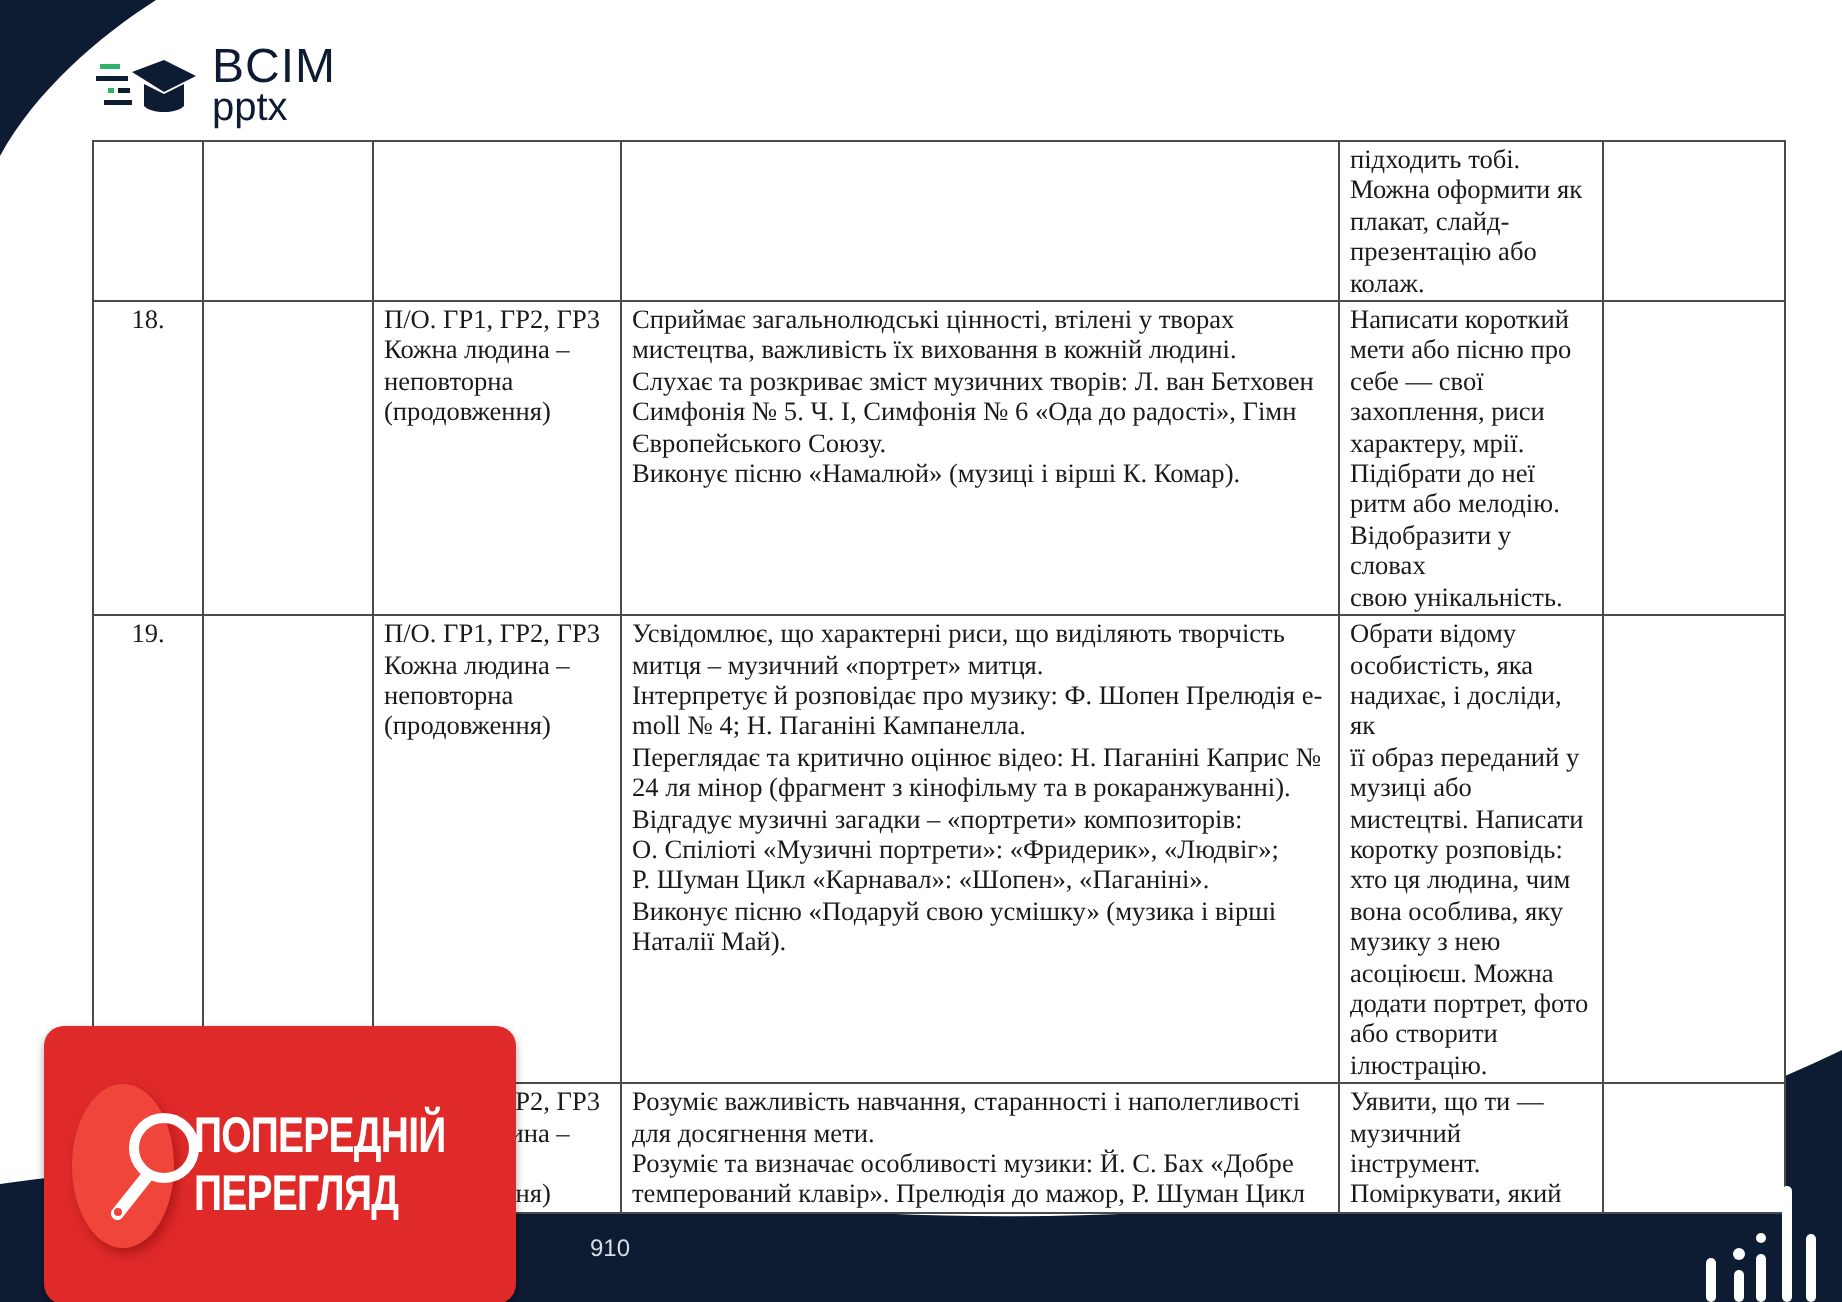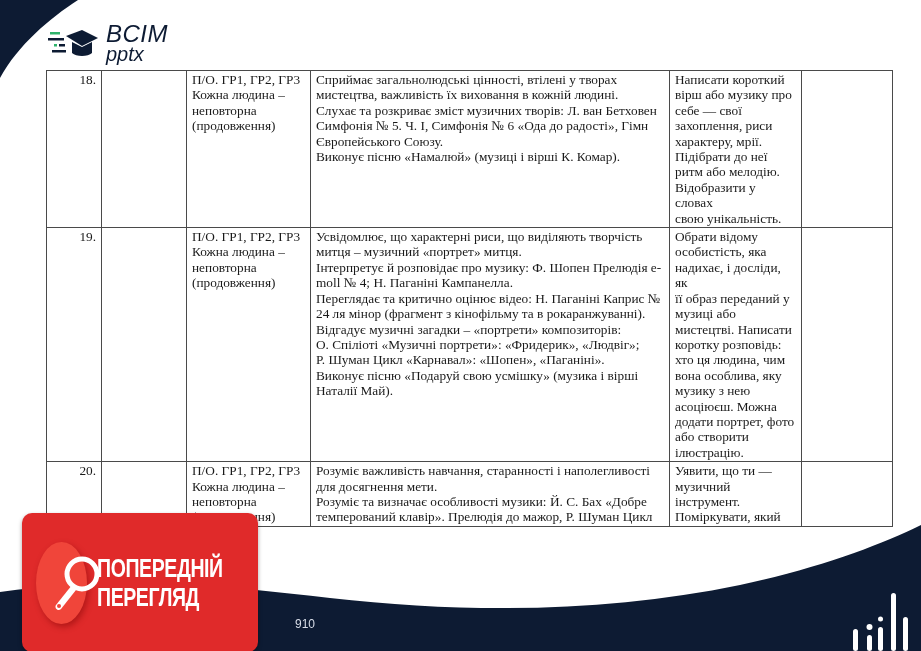--- a/index.html
+++ b/index.html
@@ -5,35 +5,35 @@
   html, body { margin: 0; padding: 0; }
   body {
     width: 921px; height: 651px; position: relative; overflow: hidden;
     background: #ffffff;
     font-family: "Liberation Serif", serif;
     color: #1a1a1a;
   }
   .bg-svg { position: absolute; left: 0; top: 0; width: 921px; height: 651px; z-index: 0; }
   .logo { position: absolute; left: 48px; top: 22px; display: flex; align-items: center; z-index: 3; }
   .logo svg { width: 54px; height: 34px; }
-  .logo-text { margin-left: 4px; line-height: 1; font-family: "Liberation Sans", sans-serif; color: #0d1b33; font-style: italic; }
+  .logo-text { margin-left: 4px; line-height: 1; font-family: "Liberation Sans", sans-serif; color: #0d1b33; }
   .logo-main { font-size: 24px; letter-spacing: 0.5px; }
   .logo-sub { font-size: 20px; margin-top: -2px; }
 
   table.plan {
     position: absolute; left: 46px; top: 70px; z-index: 2;
     border-collapse: collapse; table-layout: fixed;
     width: 846px; background: #fff;
     font-size: 13.3px; line-height: 15.4px;
   }
   table.plan td {
     border: 1px solid #4a4a4a; vertical-align: top; padding: 1px 5px 1px 5px;
     overflow: hidden;
   }
-  td.num { text-align: right; }
+  td.num { text-align: center; }
   td.topic { padding-left: 6px; margin-left: 44px; }
   .line { display: block; }
 
   .preview-badge {
     position: absolute; left: 22px; top: 513px; width: 236px; height: 139px;
     background: #e02a2a; border-radius: 10px; z-index: 5;
     box-shadow: 0 2px 4px rgba(0,0,0,0.35);
     display: flex; align-items: center;
   }
   .preview-circle {
@@ -79,38 +79,52 @@
 <table class="plan">
   <colgroup>
     <col style="width:55px">
       <col style="width:85px">
       <col style="width:124px">
       <col style="width:359px">
       <col style="width:132px">
       <col style="width:91px">
   </colgroup>
   <tbody>
+    <tr style="height:76px">
+      <td class="num"></td>
+      <td></td>
+      <td class="topic"></td>
+      <td></td>
+      <td>
+        <span class="line">підходить тобі.</span>
+        <span class="line">Можна оформити як</span>
+        <span class="line">плакат, слайд-</span>
+        <span class="line">презентацію або</span>
+        <span class="line">колаж.</span>
+      </td>
+      <td></td>
+    </tr>
 
     <tr style="height:136px">
       <td class="num">18.</td>
       <td></td>
       <td class="topic">
         <span class="line">П/О. ГР1, ГР2, ГР3</span>
         <span class="line">Кожна людина –</span>
         <span class="line">неповторна</span>
         <span class="line">(продовження)</span>
       </td>
       <td>
         <span class="line">Сприймає загальнолюдські цінності, втілені у творах мистецтва, важливість їх виховання в кожній людині.</span>
         <span class="line">Слухає та розкриває зміст музичних творів: Л. ван Бетховен Симфонія № 5. Ч. І, Симфонія № 6 «Ода до радості», Гімн Європейського Союзу.</span>
         <span class="line">Виконує пісню «Намалюй» (музиці і вірші К. Комар).</span>
       </td>
       <td>
         <span class="line">Написати короткий</span>
-        <span class="line">вірш або музику про</span>
+        <span class="line">мети або пісню про</span>
         <span class="line">себе — свої</span>
         <span class="line">захоплення, риси</span>
         <span class="line">характеру, мрії.</span>
         <span class="line">Підібрати до неї</span>
         <span class="line">ритм або мелодію.</span>
         <span class="line">Відобразити у словах</span>
         <span class="line">свою унікальність.</span>
       </td>
       <td></td>
     </tr>

